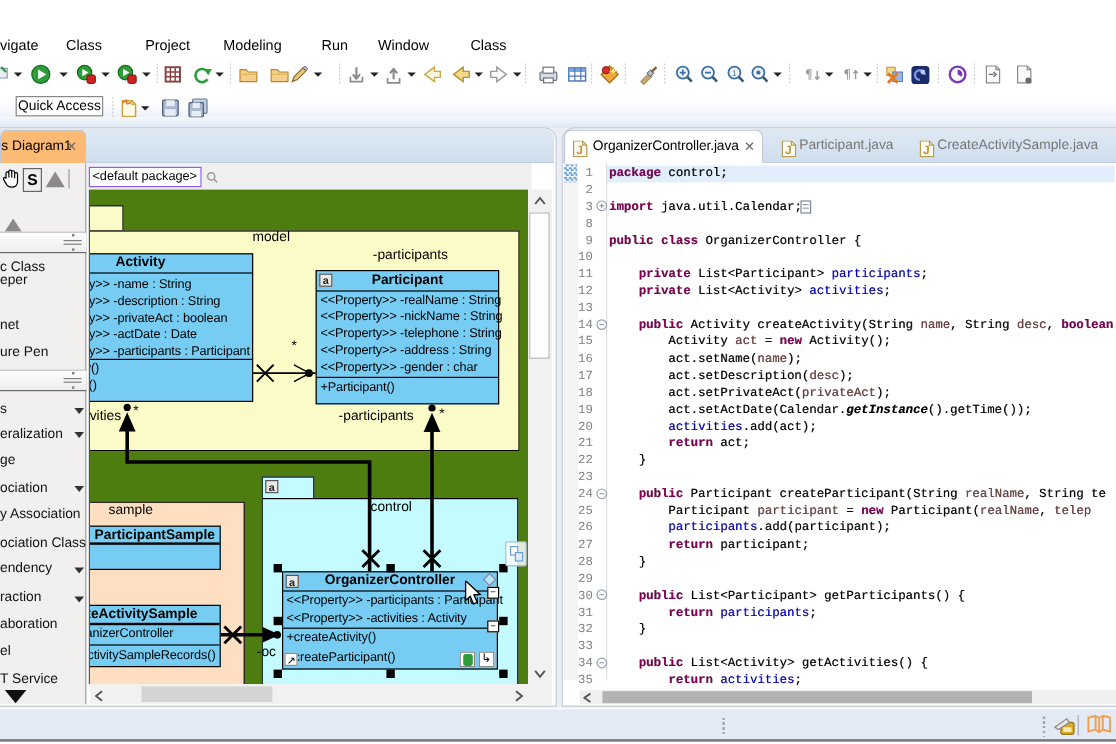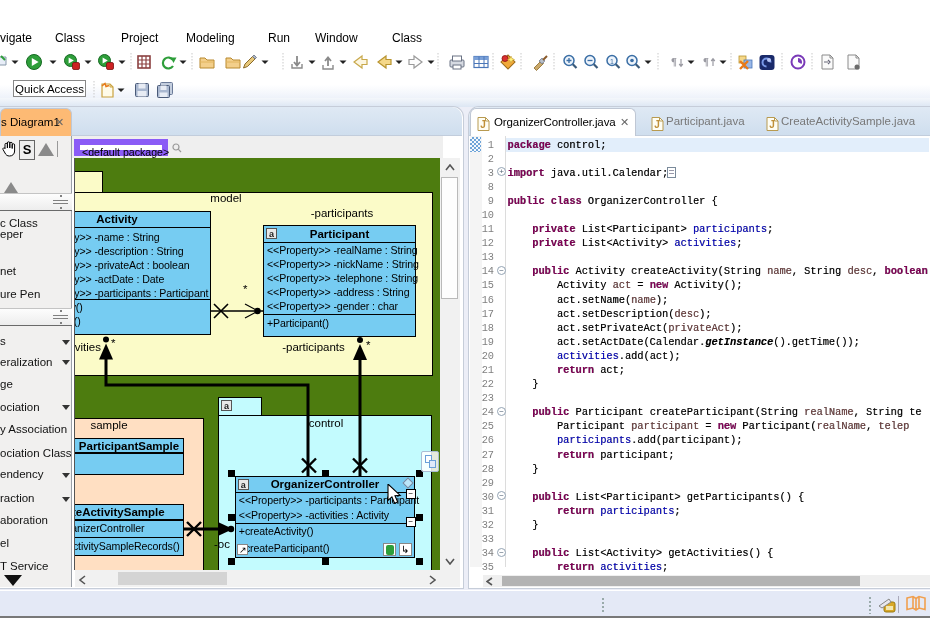--- a/index.html
+++ b/index.html
@@ -14,21 +14,21 @@
 #workbg{left:0;top:107px;width:930px;height:483px;background:#eceef7}
 
 #leftpart{left:0;top:107px;width:463px;height:481px;background:#fff;border-radius:0 10px 0 0;box-shadow:0 0 0 1px #c6cdd9}
 #lhdr{left:0;top:0;width:462px;height:29px;background:linear-gradient(#dfe9f4,#cfdeee);border-radius:0 10px 0 0;border-bottom:1px solid #c2cddc}
 #ltab{left:0;top:1px;width:72px;height:28px;background:#fdba74;border:1px solid #bfc7d4;border-bottom:none;border-radius:6px 6px 0 0;font-size:11.5px}
 #palette{left:0;top:29px;width:72px;height:451px;background:#f1f0ef;border-right:1px solid #9aa0a8}
 .pi{position:absolute;left:0;font-size:11.5px;color:#111;white-space:nowrap}
 .dd{position:absolute;width:0;height:0;border-left:4px solid transparent;border-right:4px solid transparent;border-top:5px solid #333}
 
 #pkgbar{left:72px;top:29px;width:371px;height:22px;background:#efefef}
-#combo{left:2px;top:3px;width:94px;height:17px;background:#fff;border:6px solid #8b5cf6;font-size:10.6px;line-height:15px;padding-left:2px;white-space:nowrap}
+#combo{left:2px;top:3px;width:94px;height:17px;background:#fff;border:1px solid #8b5cf6;font-size:10.6px;line-height:15px;padding-left:2px;white-space:nowrap}
 #canvas{left:75px;top:51px;width:365px;height:412px;background:#4d7c0f;overflow:hidden}
 #vscroll{left:440px;top:51px;width:20px;height:429px;background:#f1f1f1}
 #hscroll{left:75px;top:463px;width:365px;height:17px;background:#f1f1f1}
 .cls{position:absolute;background:#76ccf2;border:1px solid #000}
 .clstitle{position:absolute;left:0;right:0;text-align:center;font-weight:bold;font-size:11.5px;color:#000}
 .attr{position:absolute;font-size:10.6px;letter-spacing:-0.1px;color:#000;white-space:nowrap}
 .handle{position:absolute;width:7px;height:7px;background:#000}
 .lbl{font-size:11.5px;color:#000;white-space:nowrap}
 .aicon{position:absolute;width:11px;height:11px;background:#e8e8e8;border:1px solid #555;font-size:9px;line-height:10px;text-align:center;font-weight:bold;color:#222}
 .aicon::after{content:"a"}

